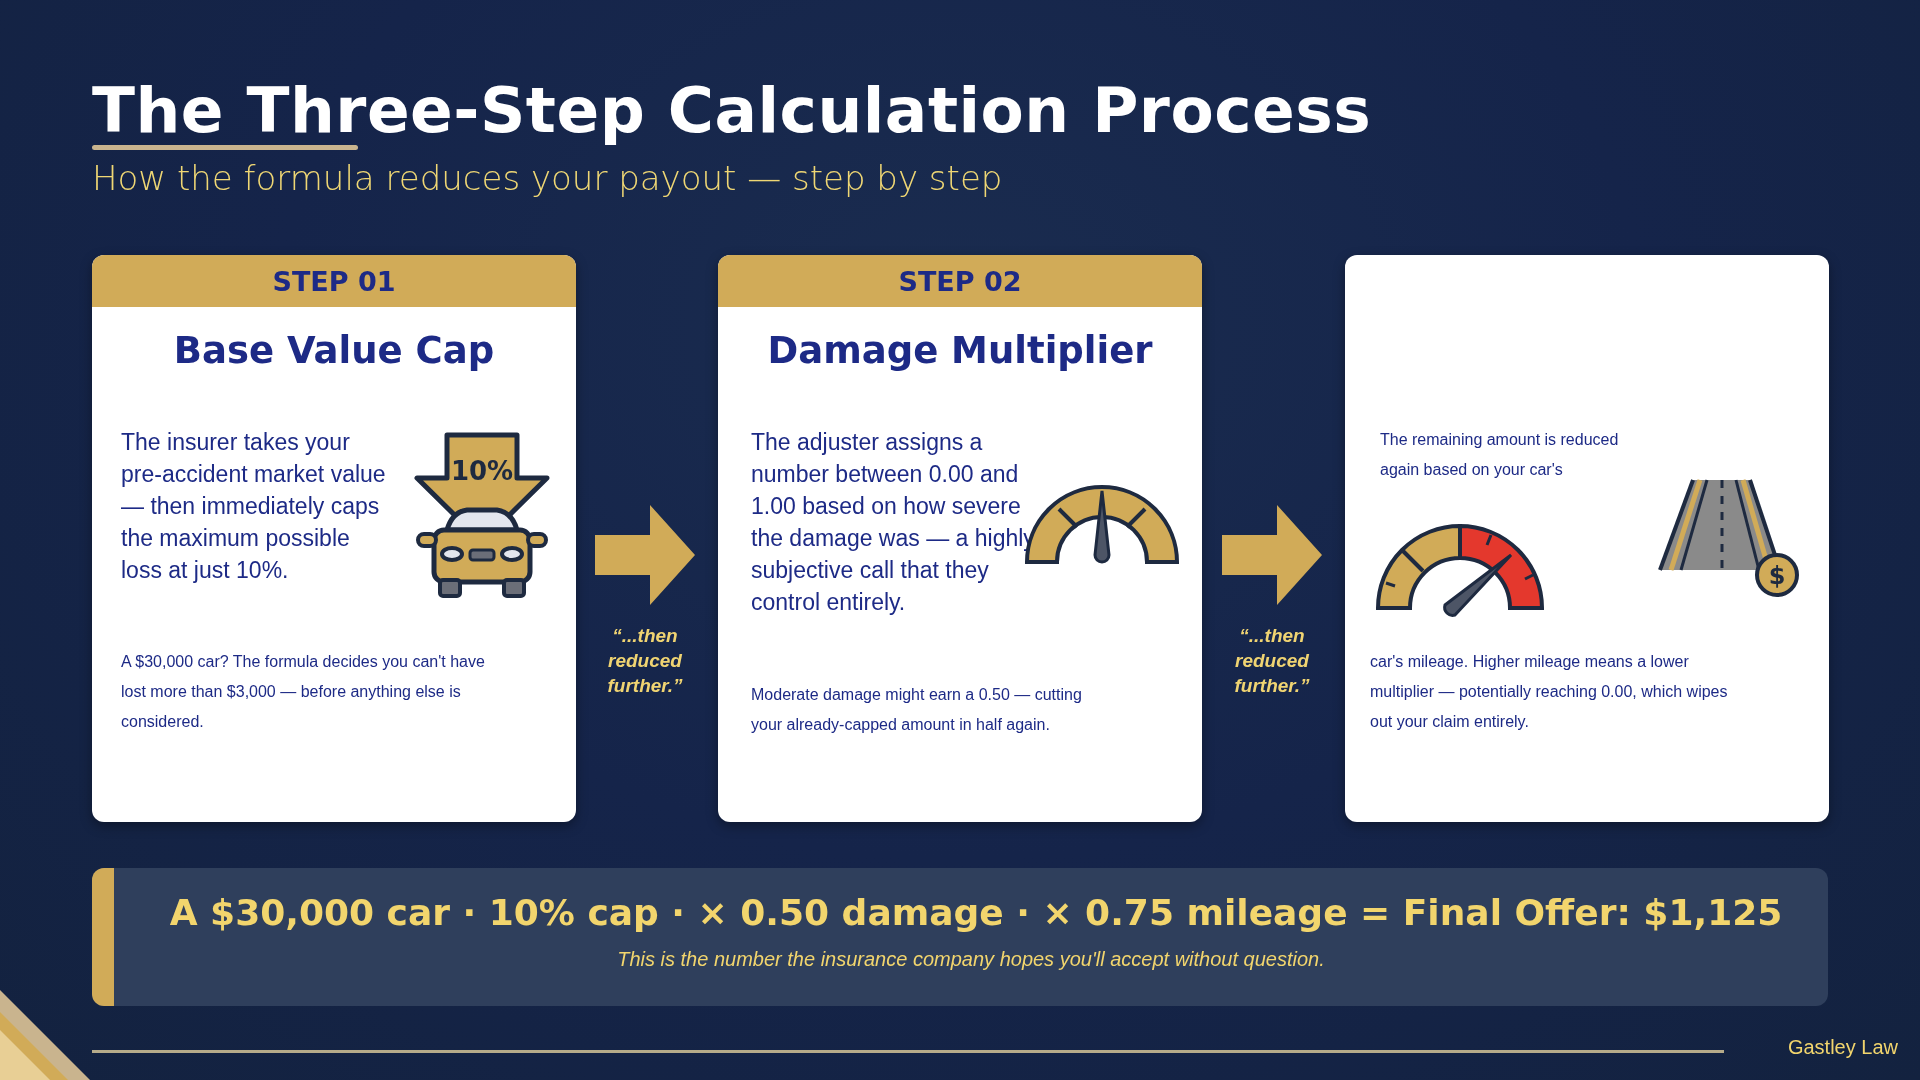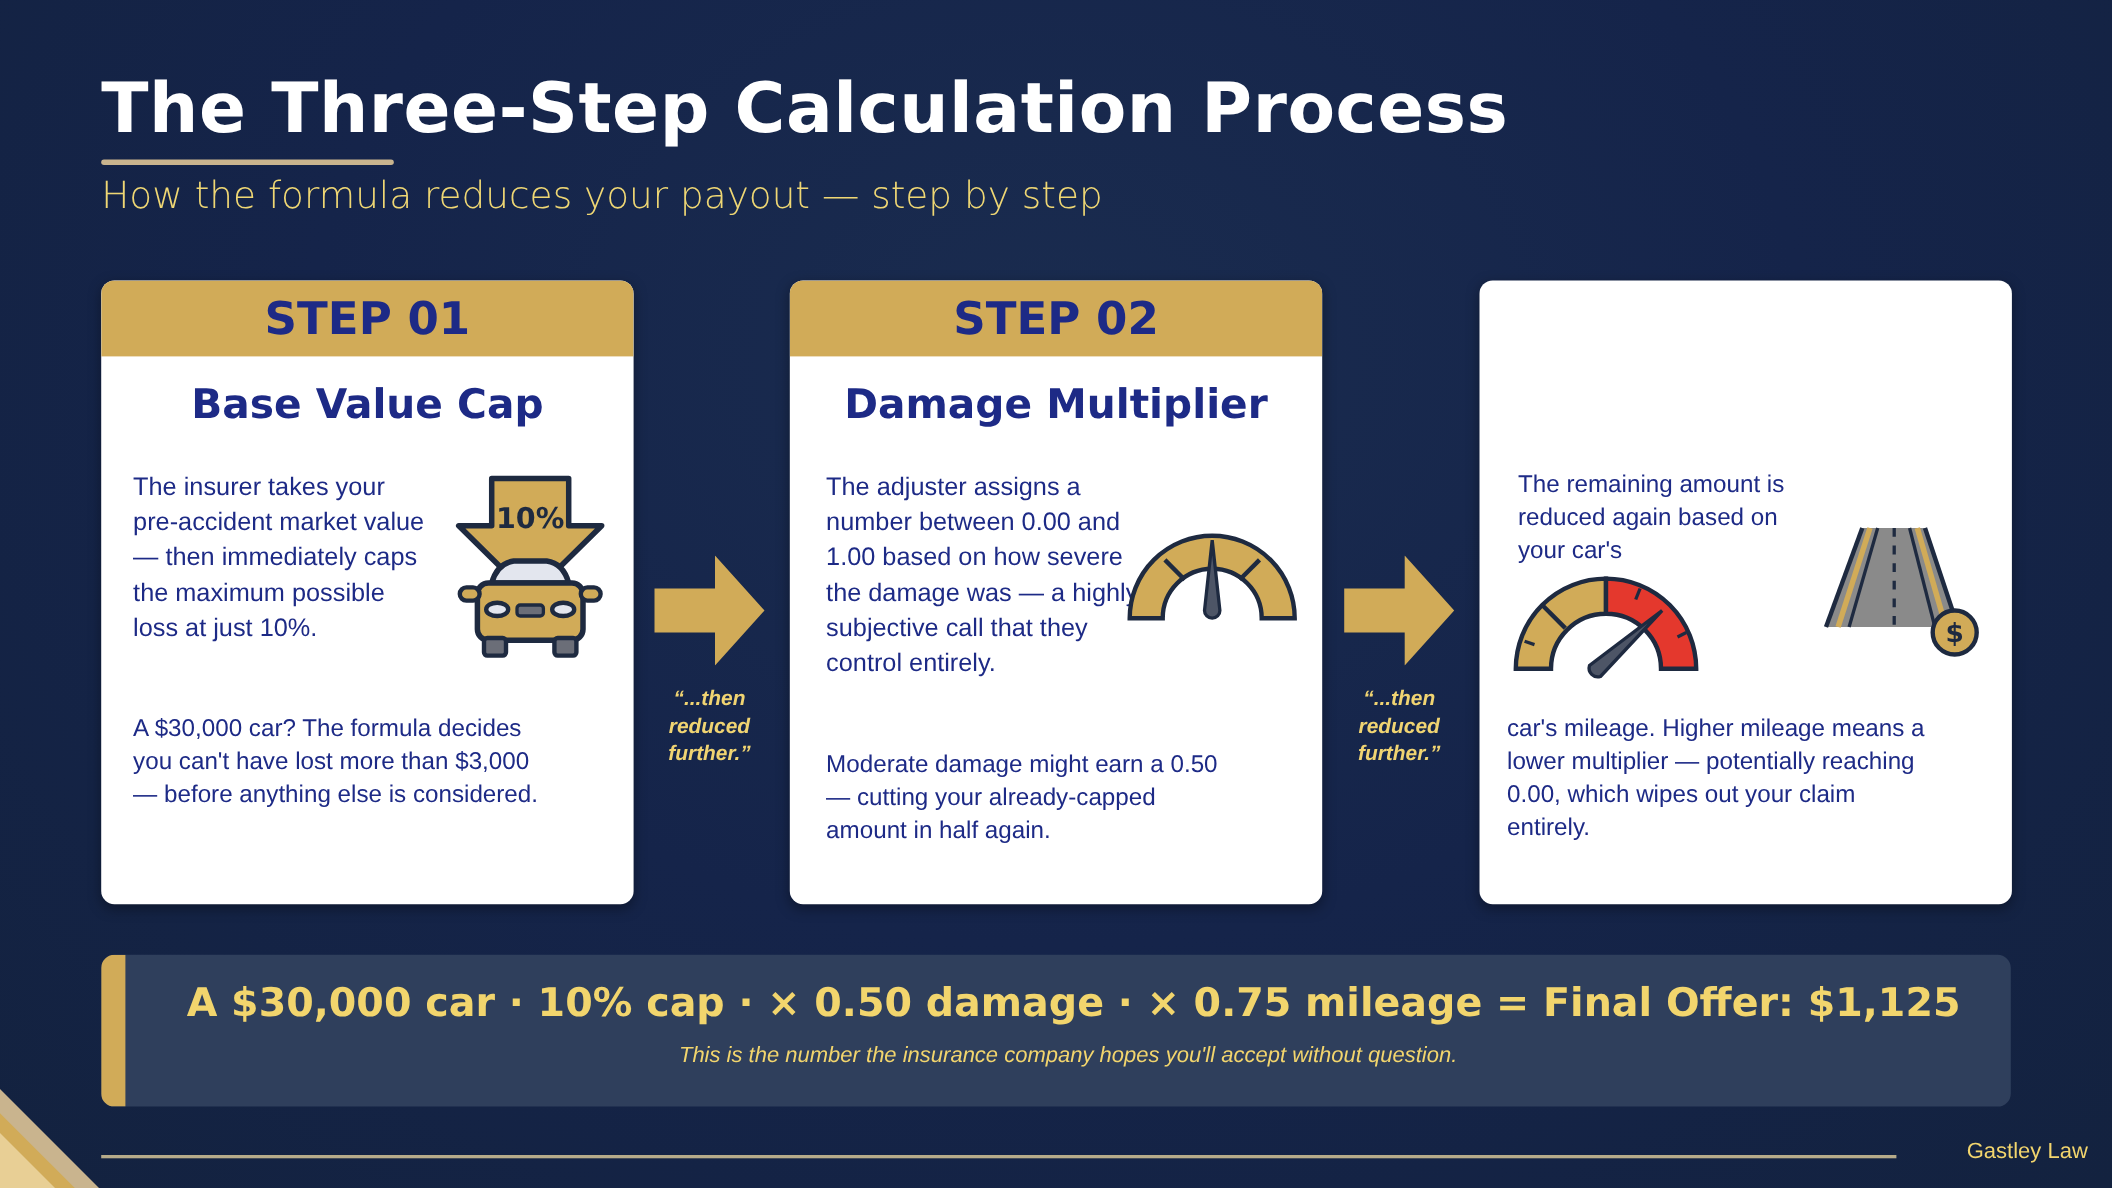--- a/index.html
+++ b/index.html
@@ -2,52 +2,52 @@
 <html><head>
 <meta charset="utf-8">
 <style>
   html, body { margin:0; padding:0; }
   body {
     width:1920px; height:1080px; overflow:hidden; position:relative;
     background: radial-gradient(ellipse at 50% 30%, #1a2c4f 0%, #15244a 50%, #13223f 100%);
     font-family: "Liberation Sans", sans-serif;
   }
   .title {
-    position:absolute; left:92px; top:62px; margin:0;
+    position:absolute; left:92px; top:74px; margin:0;
     font-family:"DejaVu Sans", sans-serif; font-weight:bold;
     font-size:63px; color:#ffffff; letter-spacing:0.5px; white-space:nowrap;
   }
   .title-rule {
     position:absolute; left:92px; top:145px; width:266px; height:5px;
     background:#c9b48e; border-radius:3px;
   }
   .subtitle {
     position:absolute; left:92px; top:158px;
     font-family:"DejaVu Sans", sans-serif; font-size:34px; font-weight:300;
     color:#efd774; white-space:nowrap;
   }
   .card {
     position:absolute; top:255px; width:484px; height:567px;
     background:#ffffff; border-radius:12px; overflow:hidden;
     box-shadow: 0 4px 12px rgba(0,0,0,0.35);
   }
   .card-header {
-    height:69px; background:#d1ab58; display:flex; align-items:center; justify-content:center;
-    font-family:"DejaVu Sans", sans-serif; font-weight:bold; font-size:41px; color:#1d2a86;
+    height:52px; background:#d1ab58; display:flex; align-items:center; justify-content:center;
+    font-family:"DejaVu Sans", sans-serif; font-weight:bold; font-size:27px; color:#1d2a86;
   }
   .card-title {
     text-align:center; margin-top:22px;
     font-family:"DejaVu Sans", sans-serif; font-weight:bold; font-size:37px; color:#1d2a86;
   }
   .card-text {
     position:absolute; font-family:"Liberation Sans", sans-serif; font-size:23px;
     line-height:32px; color:#1d2a86;
   }
   .card-text2 {
-    position:absolute; font-family:"Liberation Sans", sans-serif; font-size:22px;
+    position:absolute; font-family:"Liberation Sans", sans-serif; font-size:16px;
     line-height:30px; color:#1d2a86;
   }
   .arrow-block { position:absolute; width:120px; text-align:center; }
   .arrow-block svg { display:block; margin:0 auto; }
   .arrow-caption {
     margin-top:18px; font-family:"Liberation Sans", sans-serif; font-style:italic; font-weight:bold;
     font-size:19px; line-height:25px; color:#f0d472;
   }
   .summary {
     position:absolute; left:92px; top:868px; width:1736px; height:138px;

